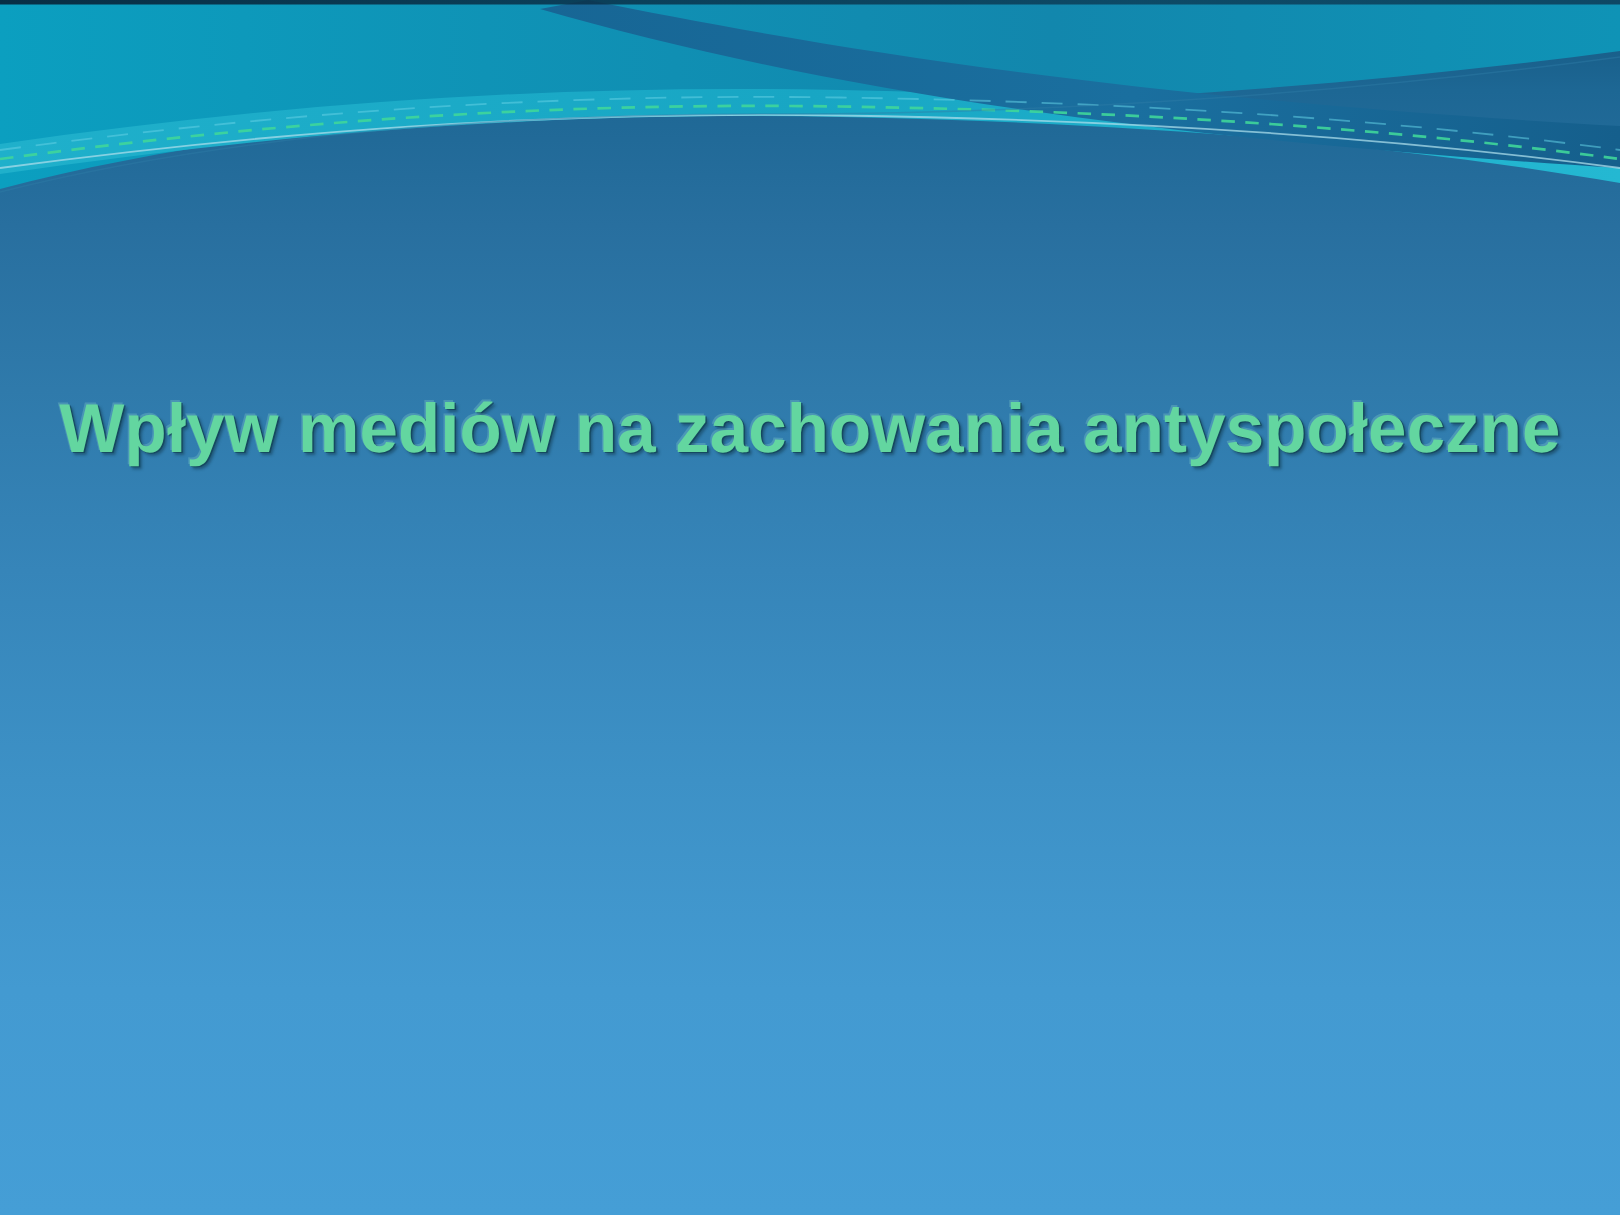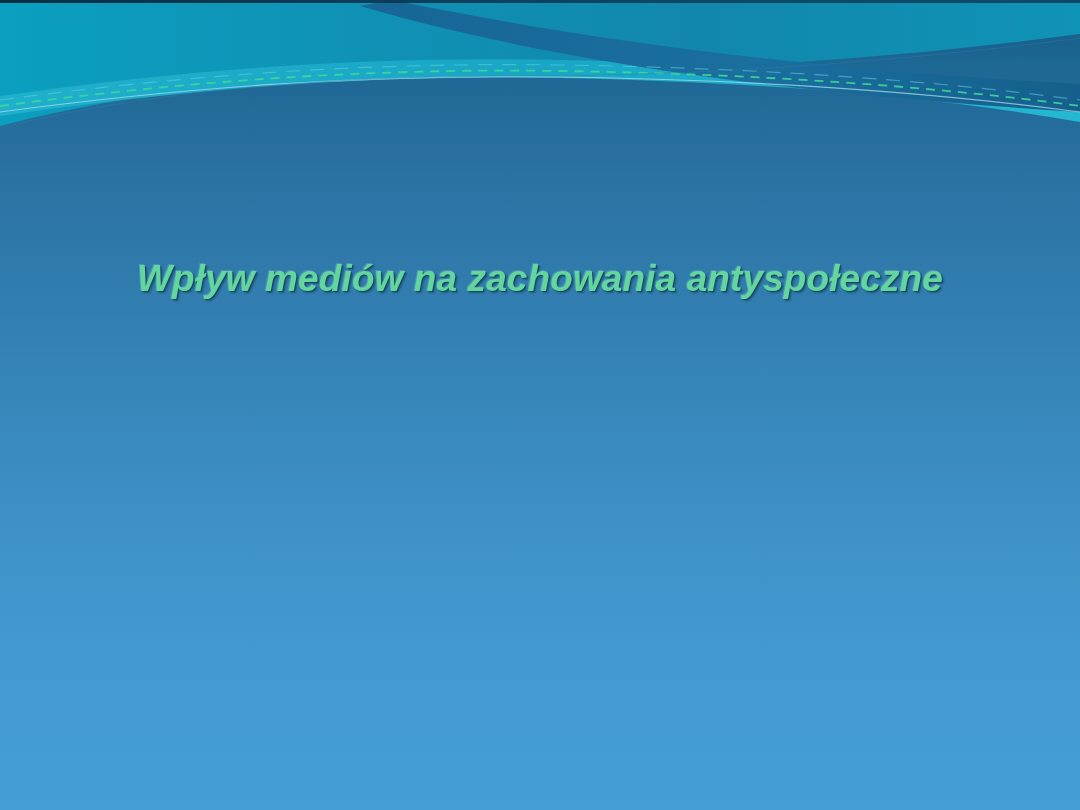--- a/index.html
+++ b/index.html
@@ -57,30 +57,29 @@
   #title-block {
     position: absolute;
     left: 0;
     top: 258px;
     width: 1080px;
     text-align: center;
   }
 
   #title-text {
     display: inline-block;
-    font-size: 37px;
+    font-size: 46px;
     font-weight: bold;
     letter-spacing: 0.1px;
     color: #63d6a0;
     text-shadow:
        1px 1px 0px rgba(12,58,72,0.55),
        2px 2px 2px rgba(10,45,60,0.45),
       -1px -1px 0px rgba(180,255,220,0.20);
     white-space: nowrap;
-    font-style: italic;
   }
 
   
   #subtitle-block {
     position: absolute;
     left: 150px;
     top: 350px;
     width: 780px;
     height: 90px;
   }

